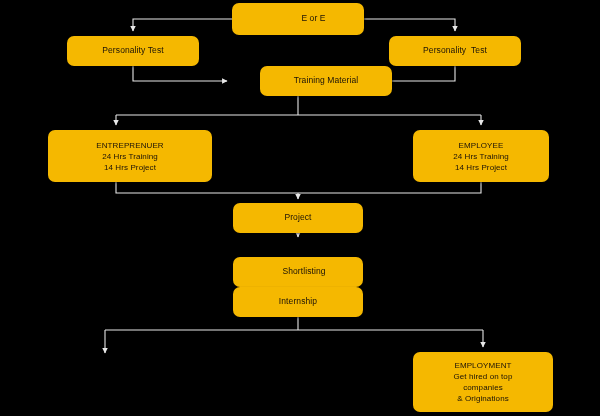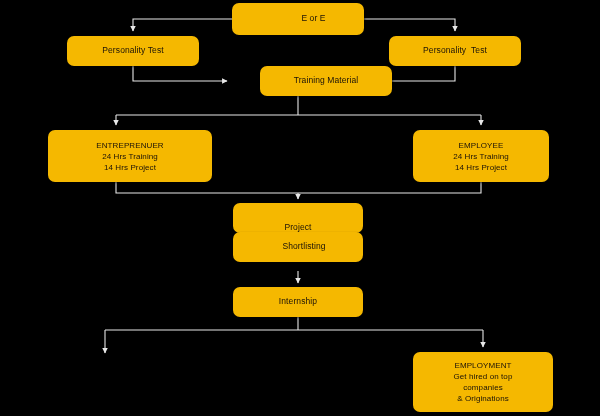--- a/index.html
+++ b/index.html
@@ -45,22 +45,22 @@
   .node .ln { display: block; white-space: pre; }
   .node.multi { font-size: 8px; line-height: 11px; }
 
   
   #node-eore            { left: 232px; top: 3px;   width: 132px; height: 32px; padding-left: 31px; }
   #node-personality     { left: 67px;  top: 36px;  width: 132px; height: 30px; }
   #node-psychometric    { left: 389px; top: 36px;  width: 132px; height: 30px; }
   #node-training        { left: 232px; top: 66px;  width: 132px; height: 30px; margin-left: 28px; }
   #node-entreprenuer    { left: 48px;  top: 130px; width: 164px; height: 52px; }
   #node-employee        { left: 413px; top: 130px; width: 136px; height: 52px; }
-  #node-project         { left: 233px; top: 203px; width: 130px; height: 30px; justify-content: flex-end; }
-  #node-shortlisting    { left: 233px; top: 232px; width: 130px; height: 30px; padding-left: 12px; }
+  #node-project         { left: 233px; top: 203px; width: 130px; height: 30px; }
+  #node-shortlisting    { left: 233px; top: 257px; width: 130px; height: 30px; padding-left: 12px; }
   #node-internship      { left: 233px; top: 287px; width: 130px; height: 30px; align-items: center; }
   #node-mvs             { left: 48px;  top: 358px; width: 140px; height: 54px; }
   #node-employment      { left: 413px; top: 352px; width: 140px; height: 60px; }
 </style>
 </head>
 <body>
 
 <div id="canvas">
 
   <svg id="edges" viewBox="0 0 600 416" width="600" height="416">

